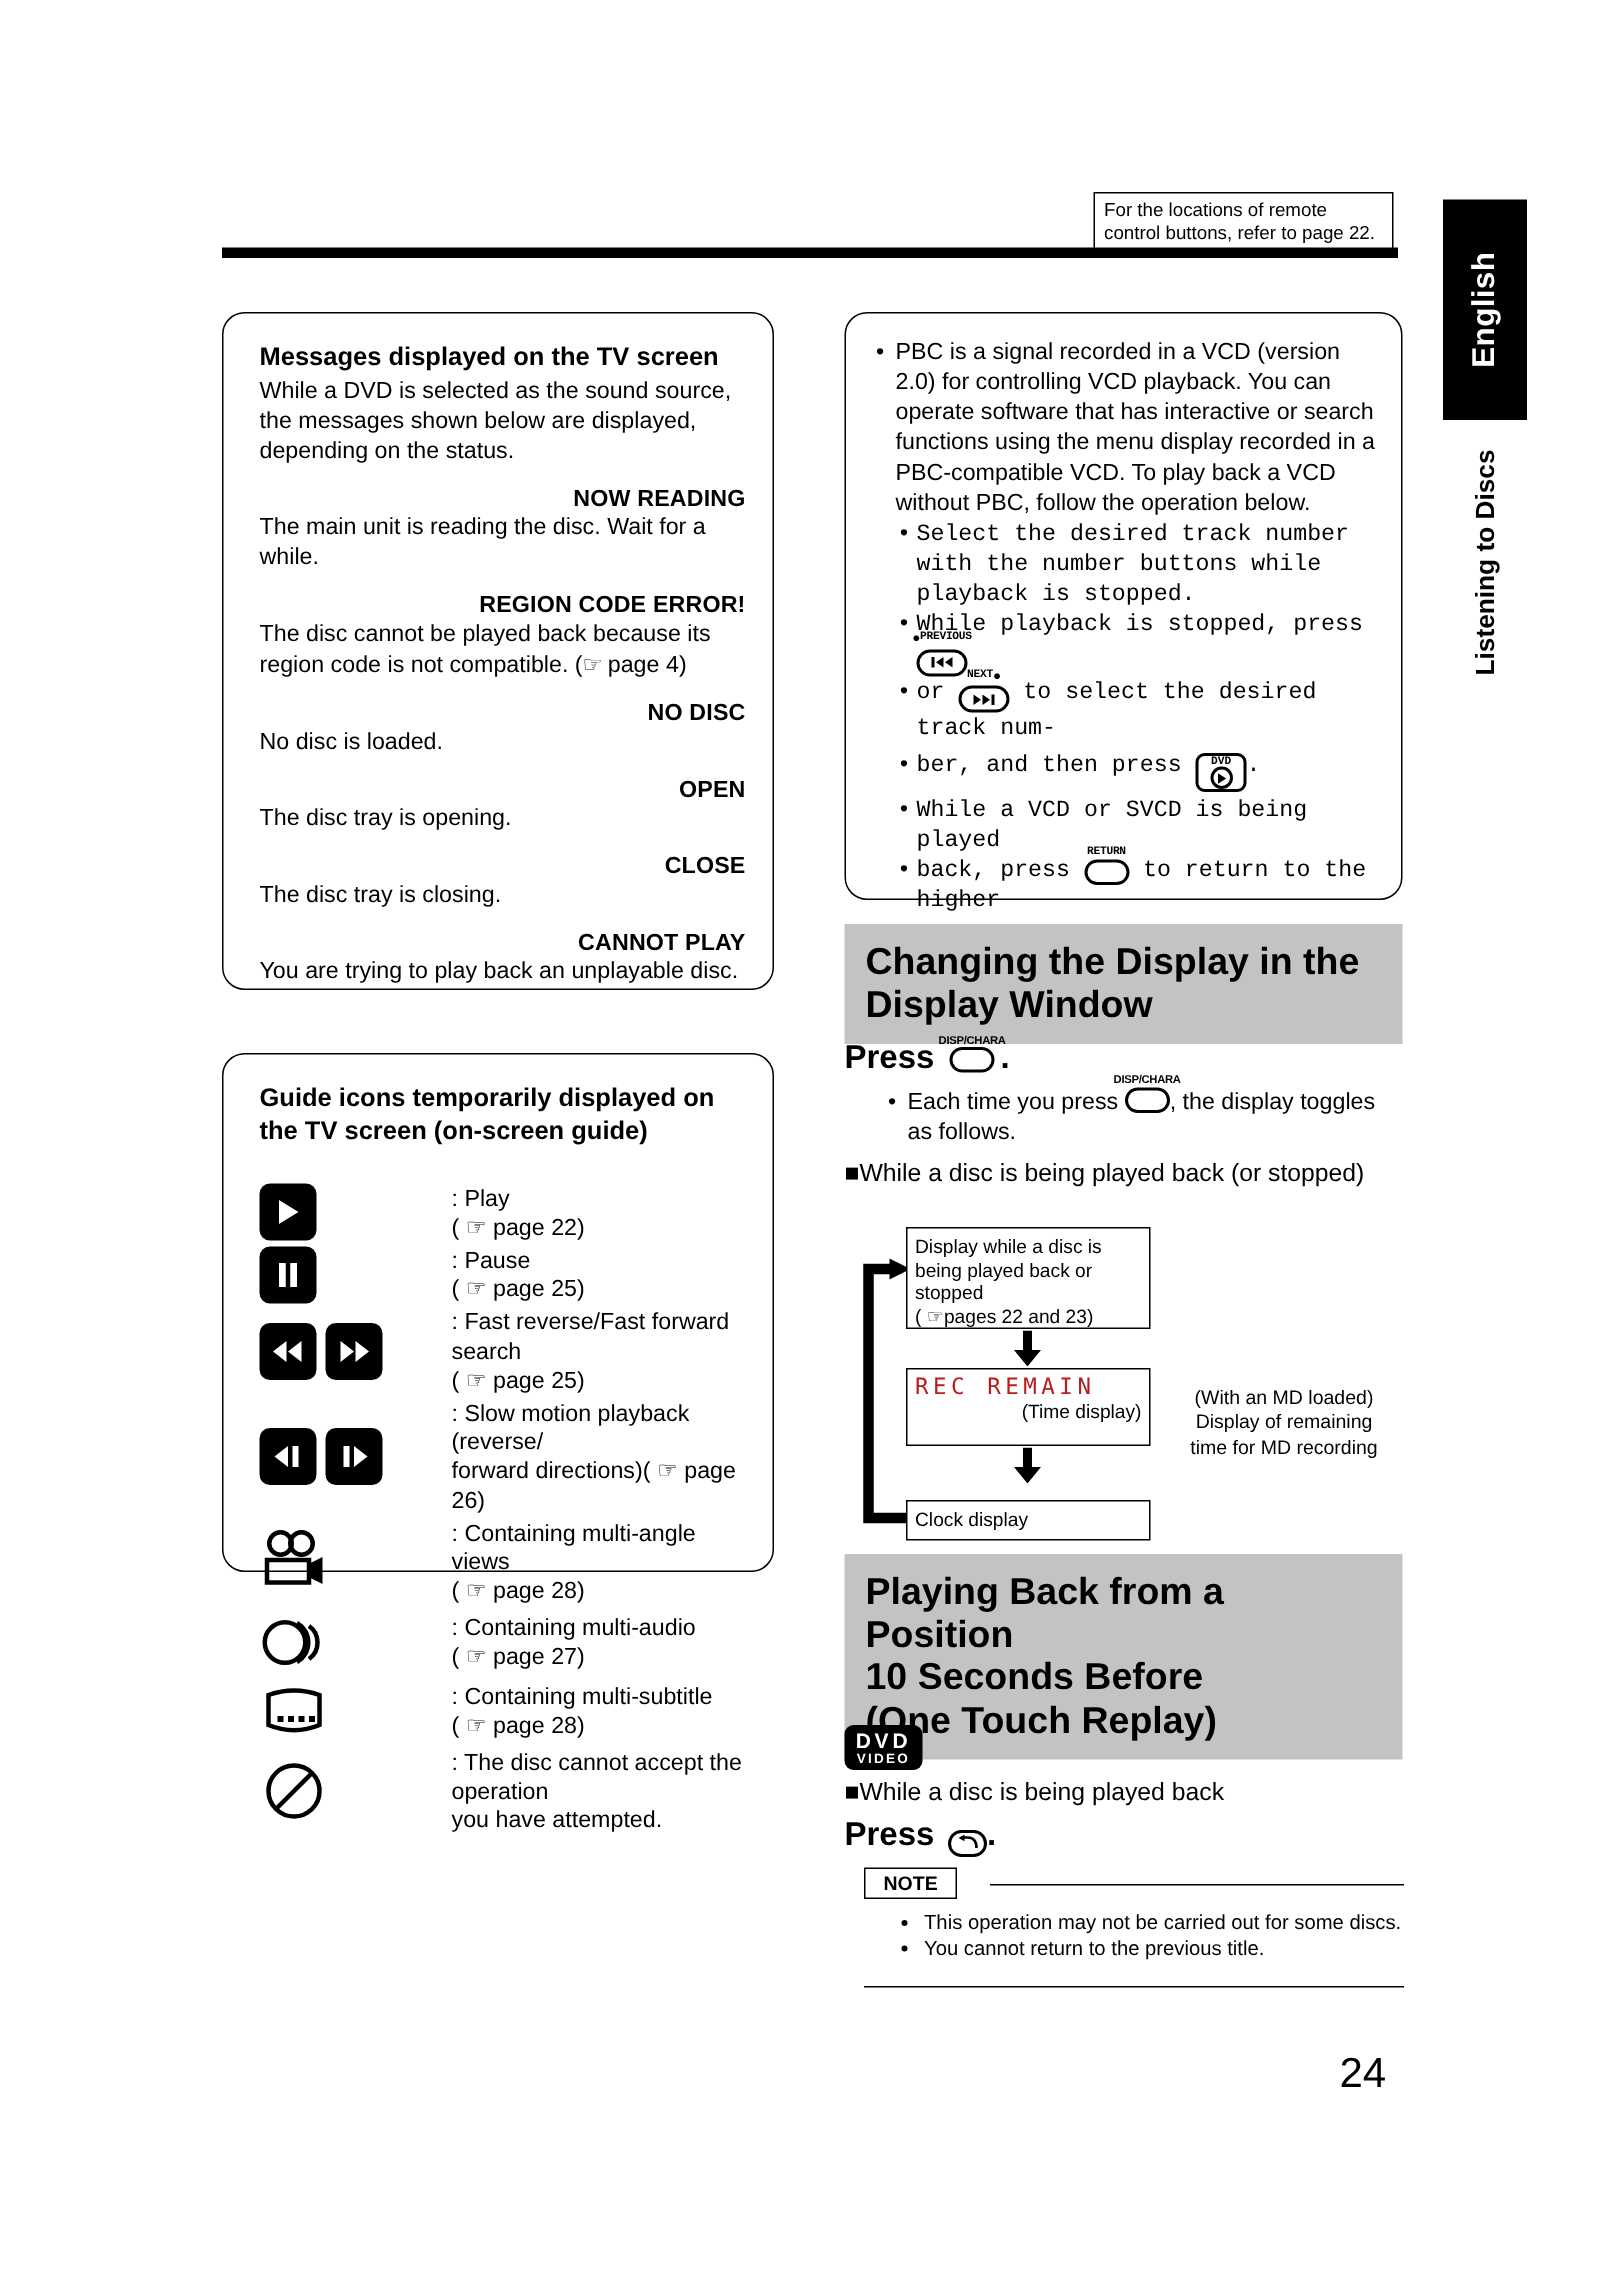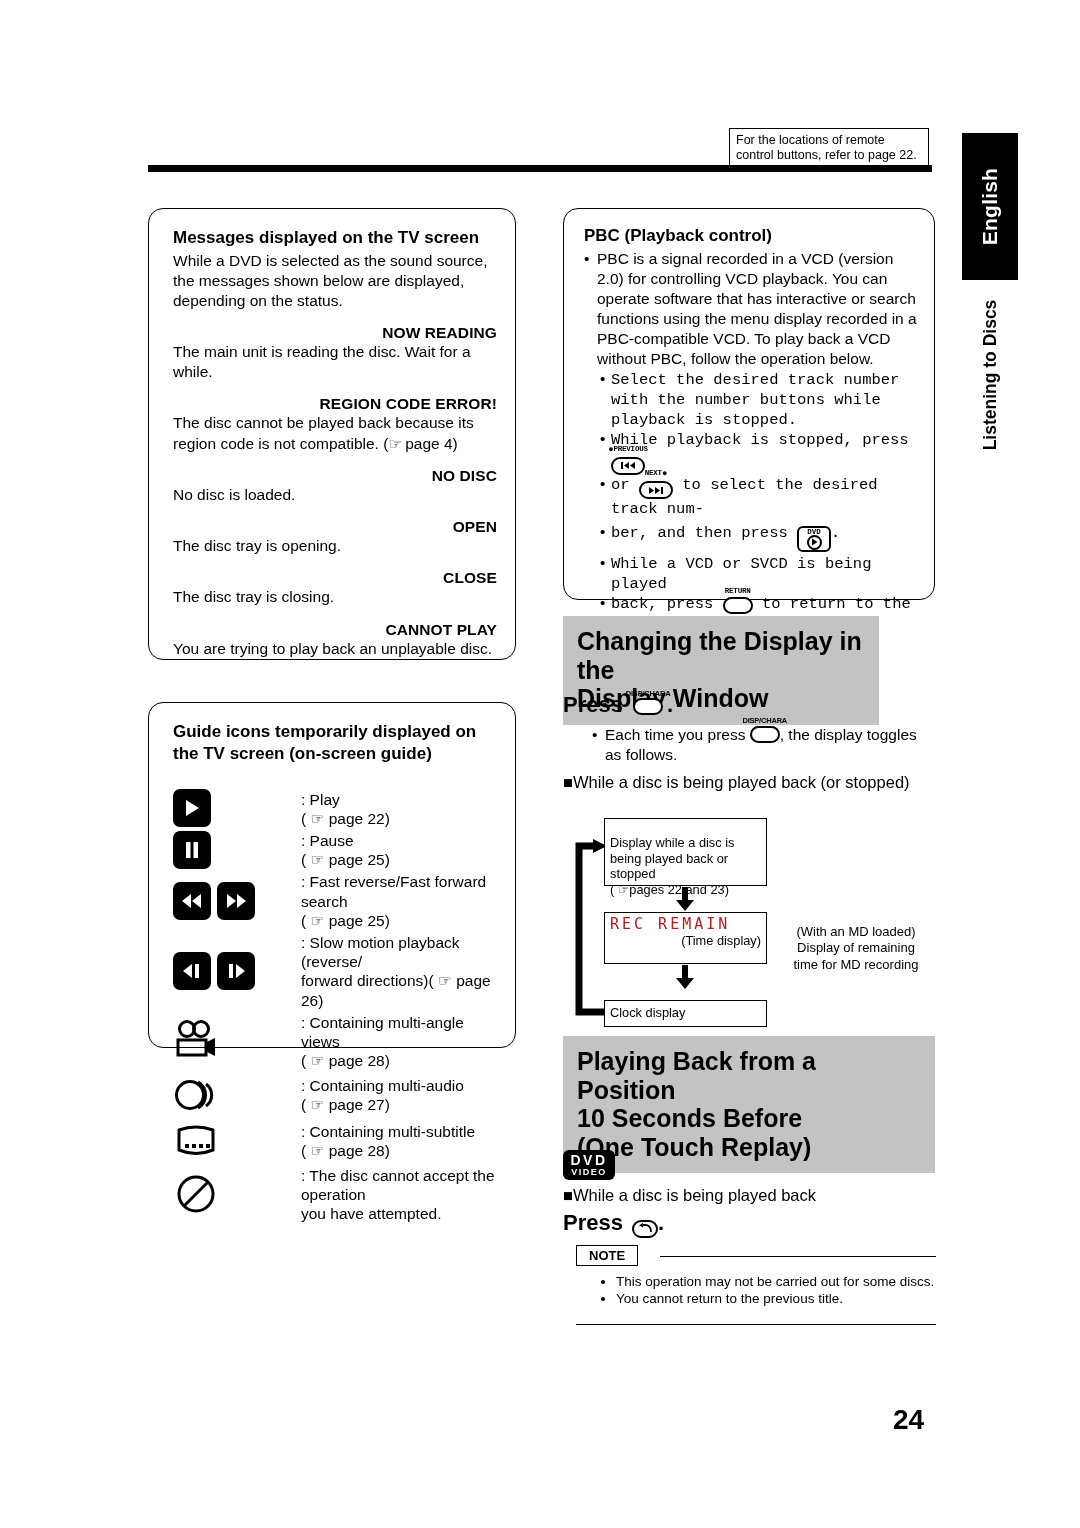--- a/index.html
+++ b/index.html
@@ -94,32 +94,32 @@
     display:flex;align-items:center;justify-content:center;box-sizing:border-box;
   }
   .dotbadge{font-size:9px;vertical-align:top;}
 
   
   .grayhead{
     background:#c3c3c3;box-sizing:border-box;
     font-size:25px;font-weight:bold;line-height:1.14;
     padding:11px 14px 12px 14px;
   }
-  #head-display{left:563px;top:616px;width:316px;}
+  #head-display{left:563px;top:616px;width:372px;}
   #head-replay{left:563px;top:1036px;width:372px;}
 
   
   #press-disp{left:563px;top:692px;width:372px;font-size:22px;font-weight:bold;}
   #press-disp-note{left:592px;top:725px;width:345px;}
   #sq-bullet{left:563px;top:772px;width:372px;font-size:16.5px;line-height:1.26;}
 
   
   #flow{left:563px;top:812px;width:372px;height:216px;}
   .fbox{position:absolute;border:1.4px solid #000;box-sizing:border-box;background:#fff;
-        font-size:12.8px;line-height:1.23;padding:16px 5px;}
+        font-size:12.8px;line-height:1.23;padding:4px 5px;}
   #fbox1{left:41px;top:6px;width:163px;height:68px;}
   #fbox2{left:41px;top:100px;width:163px;height:52px;padding:2px 5px;}
   #fbox3{left:41px;top:188px;width:163px;height:27px;padding:4px 5px;}
   .lcd{font-family:"DejaVu Sans Mono",monospace;font-size:15px;color:#b91c1c;letter-spacing:3px;}
   .timed{text-align:right;font-size:12.8px;}
   .arrowdown{position:absolute;left:110px;width:24px;}
   #ad1{top:75px;}
   #ad2{top:153px;}
   #fnote{position:absolute;left:214px;top:112px;width:158px;font-size:13px;line-height:1.26;text-align:center;}
   #loopback{position:absolute;left:6px;top:24px;width:40px;height:182px;}
@@ -137,21 +137,21 @@
 
   
   #note-wrap{left:576px;top:1245px;width:360px;}
   #note-tab{border:1.3px solid #000;display:inline-block;padding:2px 12px;font-size:13px;font-weight:bold;background:#fff;}
   #note-rule-top{position:absolute;left:84px;top:11px;right:0;height:1.3px;background:#000;}
   #note-list{margin-top:8px;}
   #note-list li{font-size:13.5px;line-height:1.25;}
   #note-rule-bot{margin-top:7px;height:1.3px;background:#000;width:100%;}
 
   
-  #page-no{left:893px;top:1404px;font-size:28px;font-weight:bold;}
+  #page-no{left:893px;top:1366px;font-size:28px;font-weight:normal;}
 </style>
 </head>
 <body>
 
 <div class="abs" id="remote-note">For the locations of remote control buttons, refer to page 22.</div>
 <div class="abs" id="top-rule"></div>
 
 <div class="abs" id="side-tab">
   <div id="side-tab-label">English</div>
 </div>
@@ -321,21 +321,20 @@
       <div class="gtext">
         <div>: The disc cannot accept the operation</div>
         <div>you have attempted.</div>
       </div>
     </div>
 
   </div>
 </div>
 
 <div class="abs panel" id="pbc-panel">
-  <h2 class="boxhead">PBC (Playback control)</h2>
   <ul class="bl">
     <li>PBC is a signal recorded in a VCD (version 2.0) for controlling VCD playback. You can operate software that has interactive or search functions using the menu display recorded in a PBC-compatible VCD. To play back a VCD without PBC, follow the operation below.</li>
   </ul>
   <ul class="bl2">
     <li><span>Select the desired track number with the number buttons while playback is stopped.</span></li>
 
     <li class="ln">
       <span>While playback is stopped, press</span>
       <span class="btnwrap">
         <span class="btncap"><span class="dotbadge">●</span><span>PREVIOUS</span></span>

